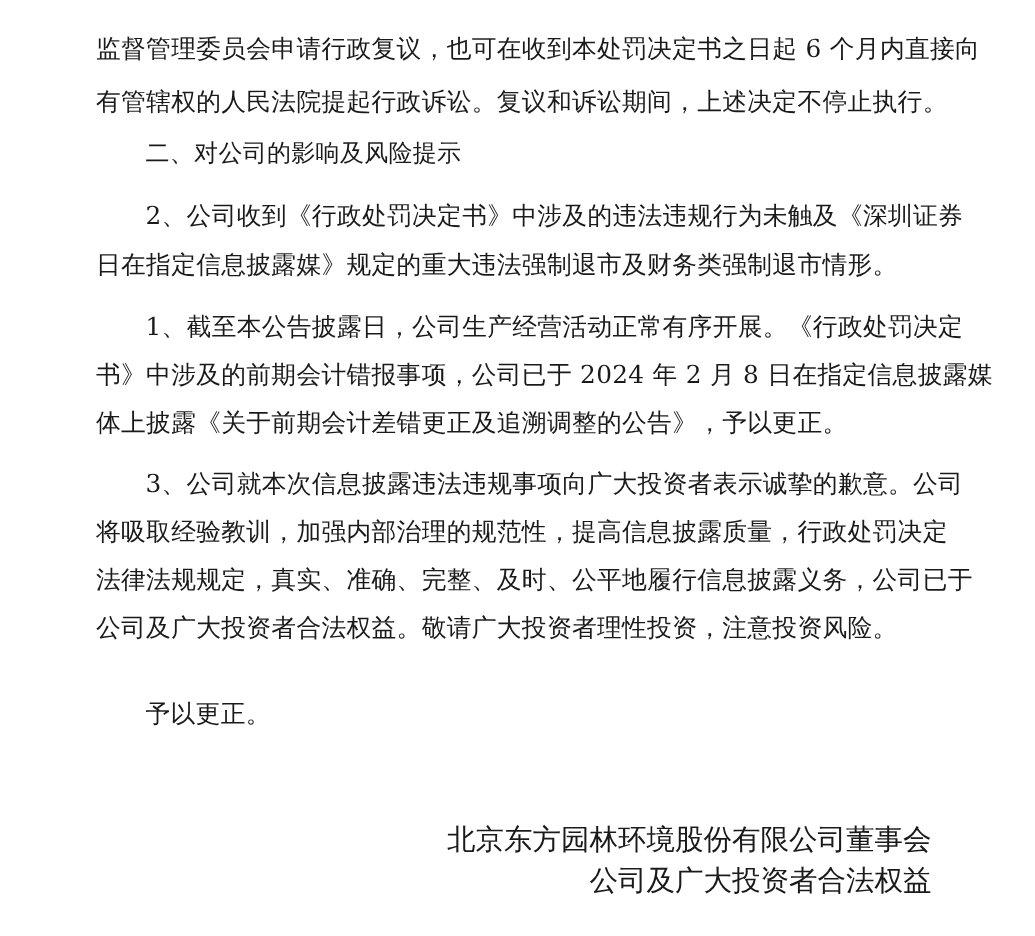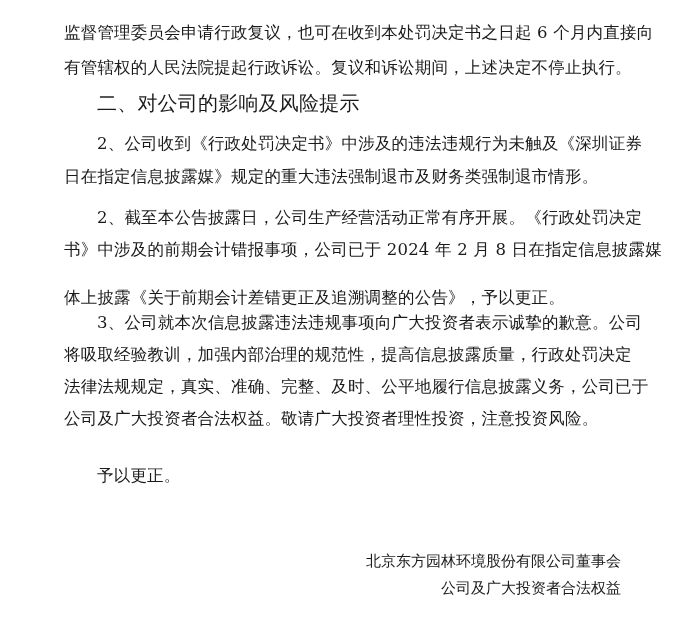--- a/index.html
+++ b/index.html
@@ -2,39 +2,39 @@
 <html><head>
 <meta charset="utf-8">
 <style>
   html, body { margin: 0; padding: 0; background: #ffffff; }
   body { width: 690px; height: 624px; position: relative; overflow: hidden;
          font-family: "DejaVu Serif", "Liberation Serif", serif; color: #1a1a1a; }
   .page { position: absolute; left: 64px; top: 0; width: 557px; }
   .line { position: absolute; left: 0; white-space: nowrap; font-size: 16.5px;
           line-height: 20px; letter-spacing: 0.2px; }
   .indent { left: 33px; }
-  .heading { font-family: Liberation Sans, sans-serif; font-size: 20px; }
+  .heading { font-family: Liberation Sans, sans-serif; font-size: 16px; }
   .sign { position: absolute; right: 69px; white-space: nowrap;
-          font-family: Liberation Serif, serif; font-size: 15px; line-height: 20px; margin-left: 24px; }
+          font-family: Liberation Mono, monospace; font-size: 19px; line-height: 20px; margin-left: 24px; }
 </style>
 </head>
 <body>
 
 <div class="page">
   <div class="line" style="top:23px">监督管理委员会申请行政复议，也可在收到本处罚决定书之日起 6 个月内直接向</div>
   <div class="line" style="top:58px">有管辖权的人民法院提起行政诉讼。复议和诉讼期间，上述决定不停止执行。</div>
 
   <div class="line indent heading" style="top:93px">二、对公司的影响及风险提示</div>
 
   <div class="line indent" style="top:134px">2、公司收到《行政处罚决定书》中涉及的违法违规行为未触及《深圳证券</div>
   <div class="line" style="top:167px">日在指定信息披露媒》规定的重大违法强制退市及财务类强制退市情形。</div>
 
-  <div class="line indent" style="top:208px">2、截至本公告披露日，公司生产经营活动正常有序开展。《行政处罚决定</div>
+  <div class="line indent" style="top:208px">1、截至本公告披露日，公司生产经营活动正常有序开展。《行政处罚决定</div>
   <div class="line" style="top:240px">书》中涉及的前期会计错报事项，公司已于 2024 年 2 月 8 日在指定信息披露媒</div>
-  <div class="line" style="top:288px">体上披露《关于前期会计差错更正及追溯调整的公告》，予以更正。</div>
+  <div class="line" style="top:272px">体上披露《关于前期会计差错更正及追溯调整的公告》，予以更正。</div>
 
   <div class="line indent" style="top:313px">3、公司就本次信息披露违法违规事项向广大投资者表示诚挚的歉意。公司</div>
   <div class="line" style="top:345px">将吸取经验教训，加强内部治理的规范性，提高信息披露质量，行政处罚决定</div>
   <div class="line" style="top:377px">法律法规规定，真实、准确、完整、及时、公平地履行信息披露义务，公司已于</div>
   <div class="line" style="top:409px">公司及广大投资者合法权益。敬请广大投资者理性投资，注意投资风险。</div>
 
   <div class="line indent" style="top:466px">予以更正。</div>
 </div>
 
 <div class="sign" style="top:551px">北京东方园林环境股份有限公司董事会</div>

